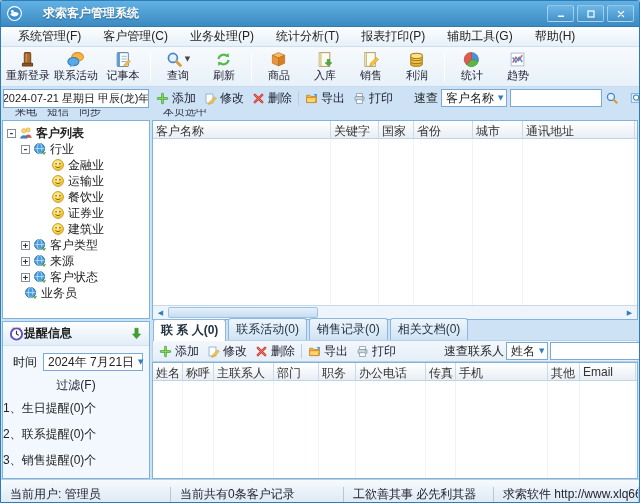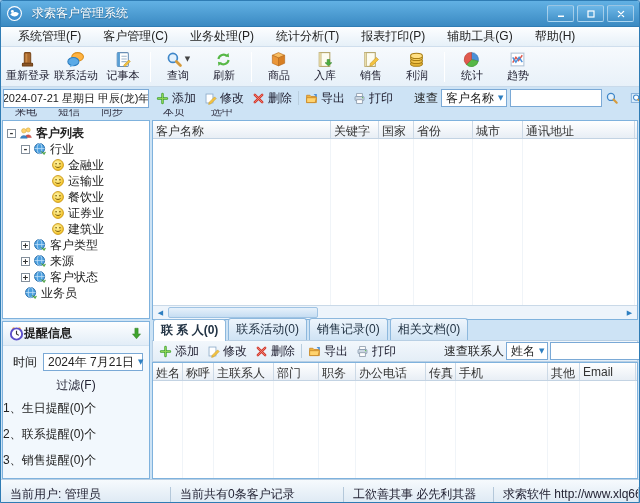--- a/index.html
+++ b/index.html
@@ -6,21 +6,21 @@
   html,body{width:640px;height:503px}
   body{font-family:"Liberation Sans","DejaVu Sans",sans-serif;font-size:12px;color:#222;background:#9fc6e6}
   svg{display:block}
   .glyph{font-family:"DejaVu Sans",sans-serif}
 
   .window{width:640px;height:503px;border:1px solid #2f7cb4;border-radius:3px 3px 0 0;background:#cde3f5;display:flex;flex-direction:column;overflow:hidden}
 
   
   .titlebar{height:26px;flex:none;display:flex;align-items:center;padding:0 5px;background:linear-gradient(#62b1e4,#3b8ac2);border-bottom:1px solid #2f7cb4}
   .logo{width:17px;height:17px}
-  .title{color:#fff;font-weight:normal;margin-left:9px;text-shadow:0 1px 1px rgba(0,0,0,.35)}
+  .title{color:#fff;font-weight:bold;margin-left:20px;text-shadow:0 1px 1px rgba(0,0,0,.35)}
   .winbtns{margin-left:auto;display:flex;gap:3px}
   .winbtn{width:27px;height:17px;display:flex;align-items:center;justify-content:center;background:linear-gradient(#6db7e7,#4492c9);border:1px solid rgba(255,255,255,.45);border-radius:2px}
 
   
   .menubar{height:20px;flex:none;display:flex;align-items:center;padding:0 6px;background:linear-gradient(#fdfeff,#e6f0f8);border-bottom:1px solid #cfdeed}
   .menu-item{padding:2px 11px;white-space:nowrap;cursor:default}
 
   
   .toolbar{height:40px;flex:none;display:flex;align-items:center;padding:0 3px;background:linear-gradient(#f7fafd,#e8f1f9);border-bottom:1px solid #c9daea}
   .tbtn{display:flex;flex-direction:column;align-items:center;justify-content:center;min-width:46px;height:38px;font-size:11px;color:#223;padding:0 2px}
@@ -36,22 +36,22 @@
   .abtn svg{width:13px;height:13px}
   .asep{width:1px;height:14px;background:#b9cede;margin:0 2px}
   .qlabel{margin-left:14px;white-space:nowrap}
   .combo{height:18px;border:1px solid #7aa9d6;background:#fff;display:flex;align-items:center;padding:0 3px 0 4px;gap:4px;white-space:nowrap}
   .combo .arrow{font-size:7px;color:#2e7fc1}
   .sinput{height:18px;border:1px solid #7aa9d6;background:#fff;font-size:12px;padding:0 3px;outline:none}
   .miniicon{width:14px;height:14px;flex:none}
 
   
   .strip{height:11px;flex:none;display:flex;overflow:hidden;font-size:11px;color:#334}
-  .strip-left{width:148px;flex:none;display:flex;gap:21px;padding-left:14px}
-  .strip-right{display:flex;gap:26px;padding-left:14px}
+  .strip-left{width:148px;flex:none;display:flex;gap:10px;padding-left:14px}
+  .strip-right{display:flex;padding-left:14px}
   .strip span{transform:translateY(-5px)}
 
   
   .content{flex:1;display:flex;min-height:0;padding:0 1px}
   .leftcol{width:148px;flex:none;display:flex;flex-direction:column;gap:2px}
   .treepanel{flex:1;border:1px solid #7fb2dd;background:#fff;padding:4px 2px;overflow:hidden}
   .tnode{display:flex;align-items:center;height:16px;white-space:nowrap}
   .tnode.bold .tlabel{font-weight:bold}
   .lv0{padding-left:2px}.lv1{padding-left:16px}.lv2{padding-left:34px}
   .expand{width:9px;height:9px;flex:none;border:1px solid #848f9b;background:#fff;font:bold 9px/7px "DejaVu Sans Mono",monospace;text-align:center;color:#333}

